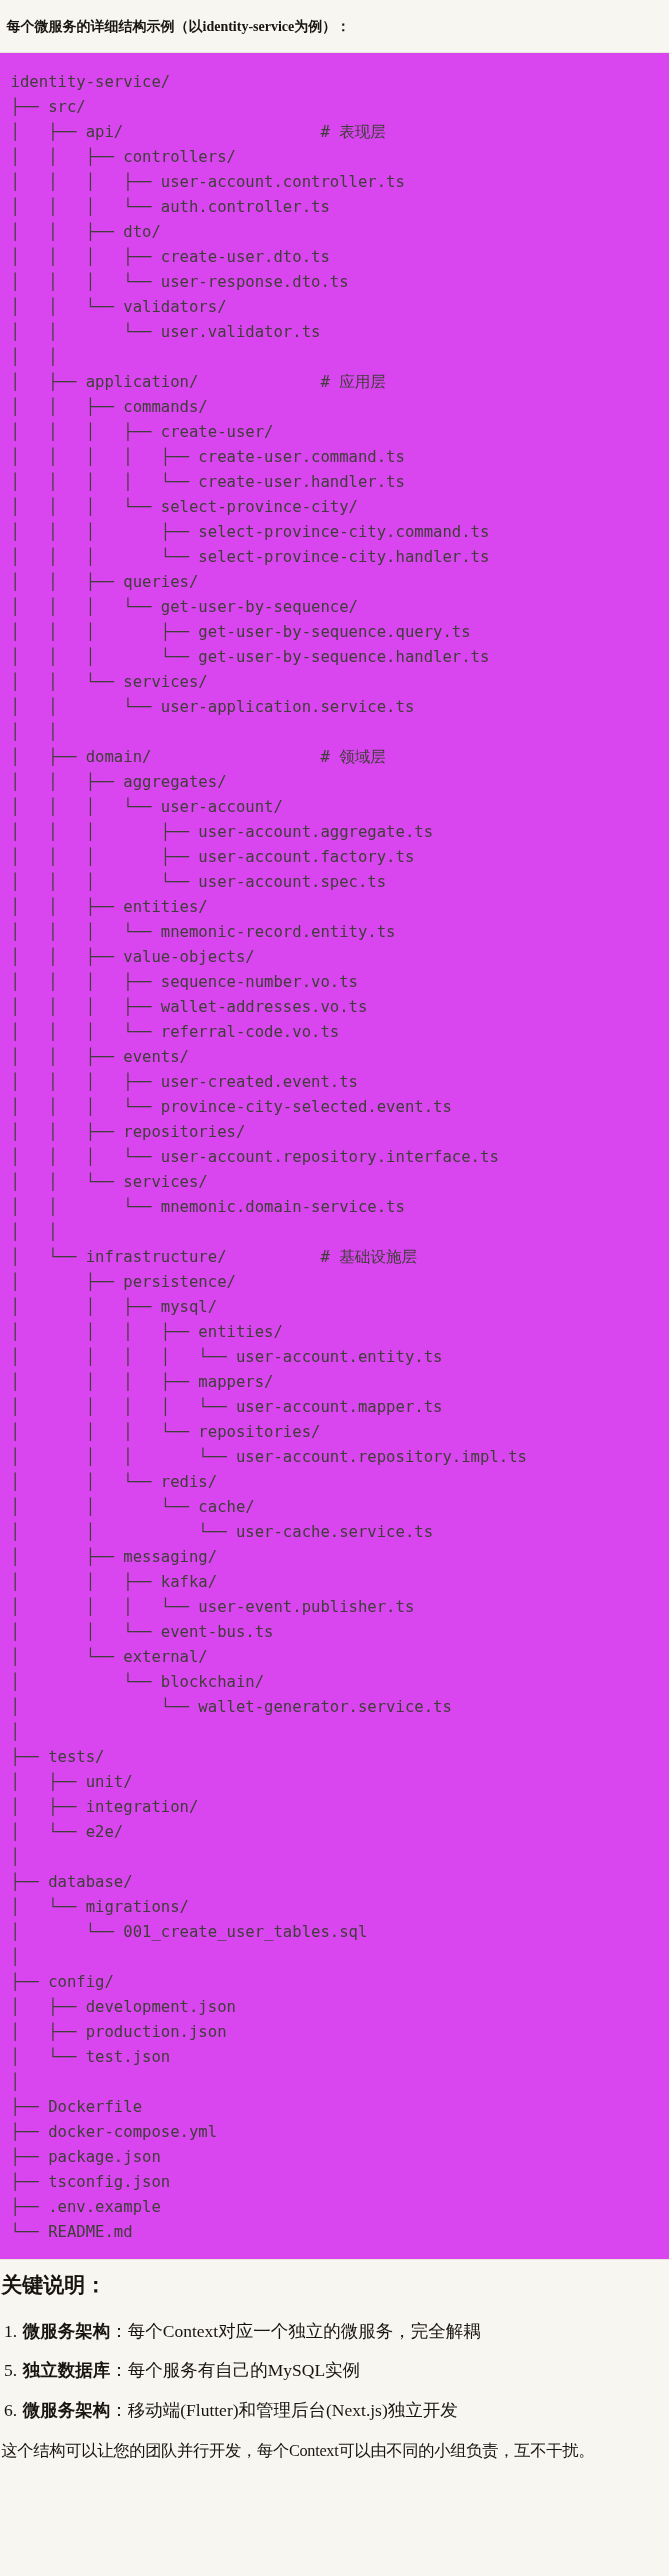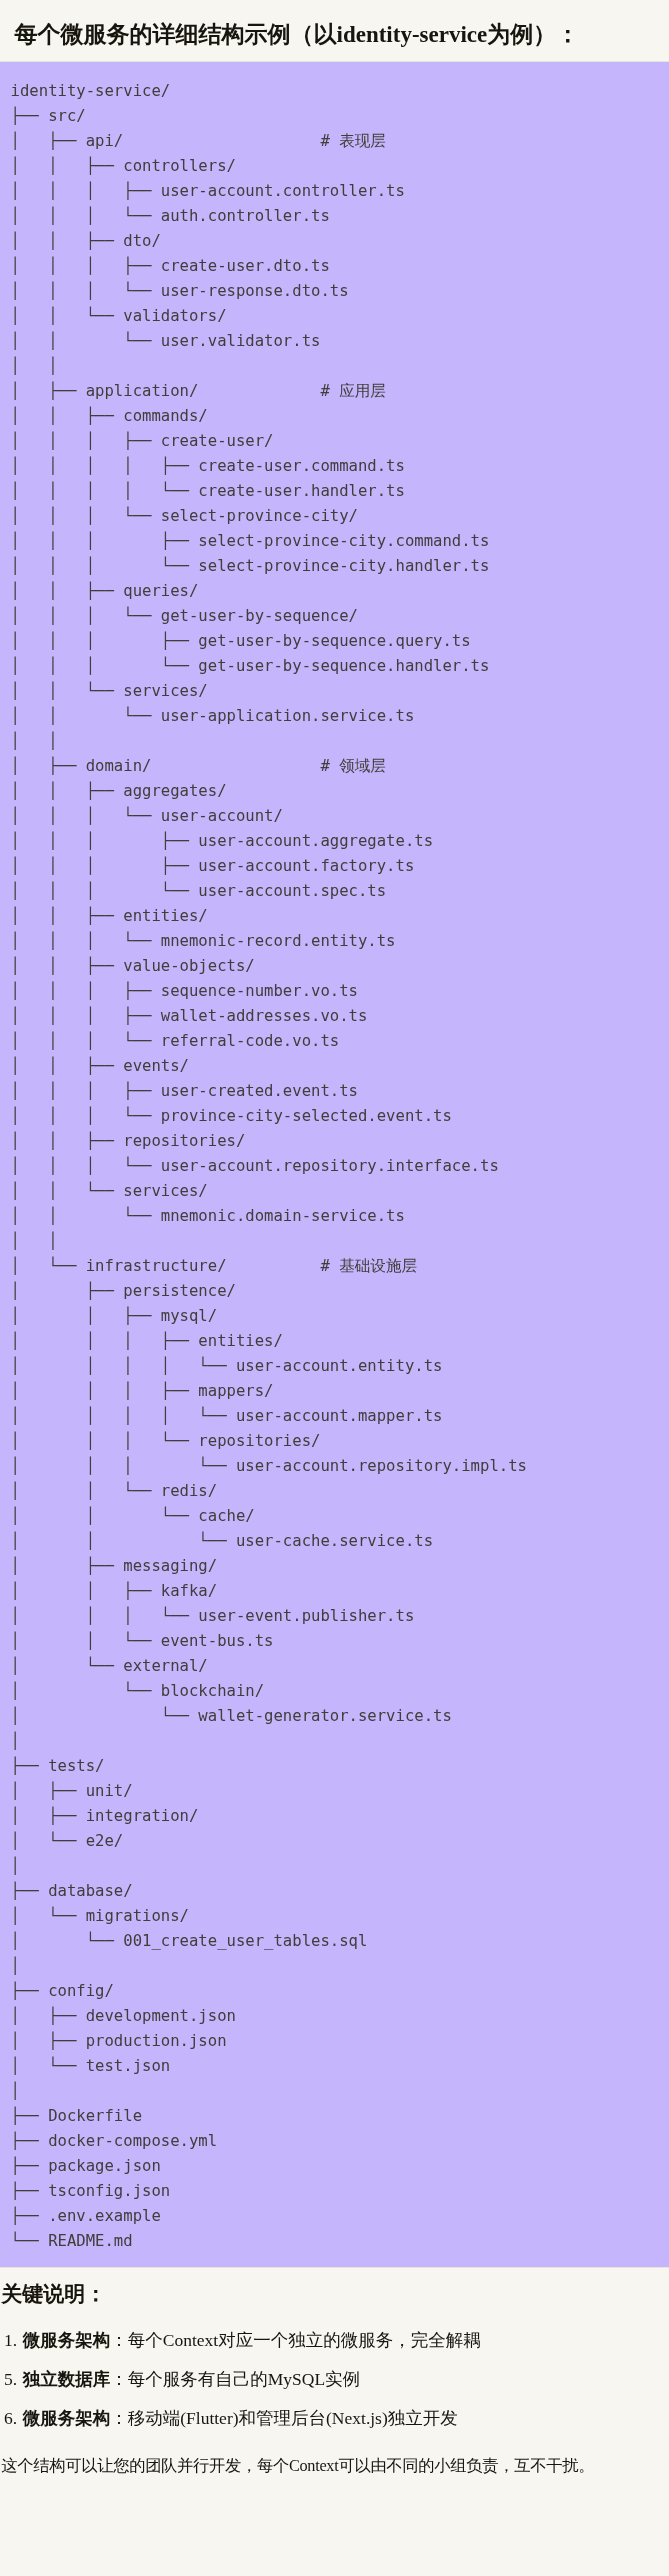--- a/index.html
+++ b/index.html
@@ -11,29 +11,29 @@
     width: 669px;
     height: 2576px;
     overflow: hidden;
     font-family: "Liberation Serif", serif;
     color: #18150e;
   }
   .doc {
     padding: 0 0 0 0;
   }
   .page-title {
-    font-size: 23px;
+    font-size: 14px;
     line-height: 29px;
     font-weight: bold;
     padding: 7.5px 3.8px 0 2.5px;
-    margin: 12px;
+    margin: 4px;
   }
   .code-block {
     margin-top: 11.3px;
-    background: #c4b5fd;
+    background: #d946ef;
     border-top: 0.6px solid #e7e4db;
     border-bottom: 0.6px solid #e7e4db;
     padding: 17px 0 13.8px 10.6px;
     width: 659px;
     overflow: hidden;
   }
   .tree {
     margin: 0;
     font-family: "DejaVu Sans Mono", monospace;
     font-size: 15.6px;
@@ -58,21 +58,21 @@
   .note-item .num {
     margin-right: 5.6px;
   }
   .note-item .term {
     font-weight: bold;
   }
   .closing-note {
     font-size: 16.3px;
     line-height: 25px;
     letter-spacing: -0.3px;
-    margin-top: 22px;
+    margin-top: 15px;
     padding-left: 1.3px;
     white-space: nowrap;
   }
 </style>
 </head>
 <body>
 
 <div class="doc">
 
   <h2 class="page-title">每个微服务的详细结构示例（以identity-service为例）：</h2>

